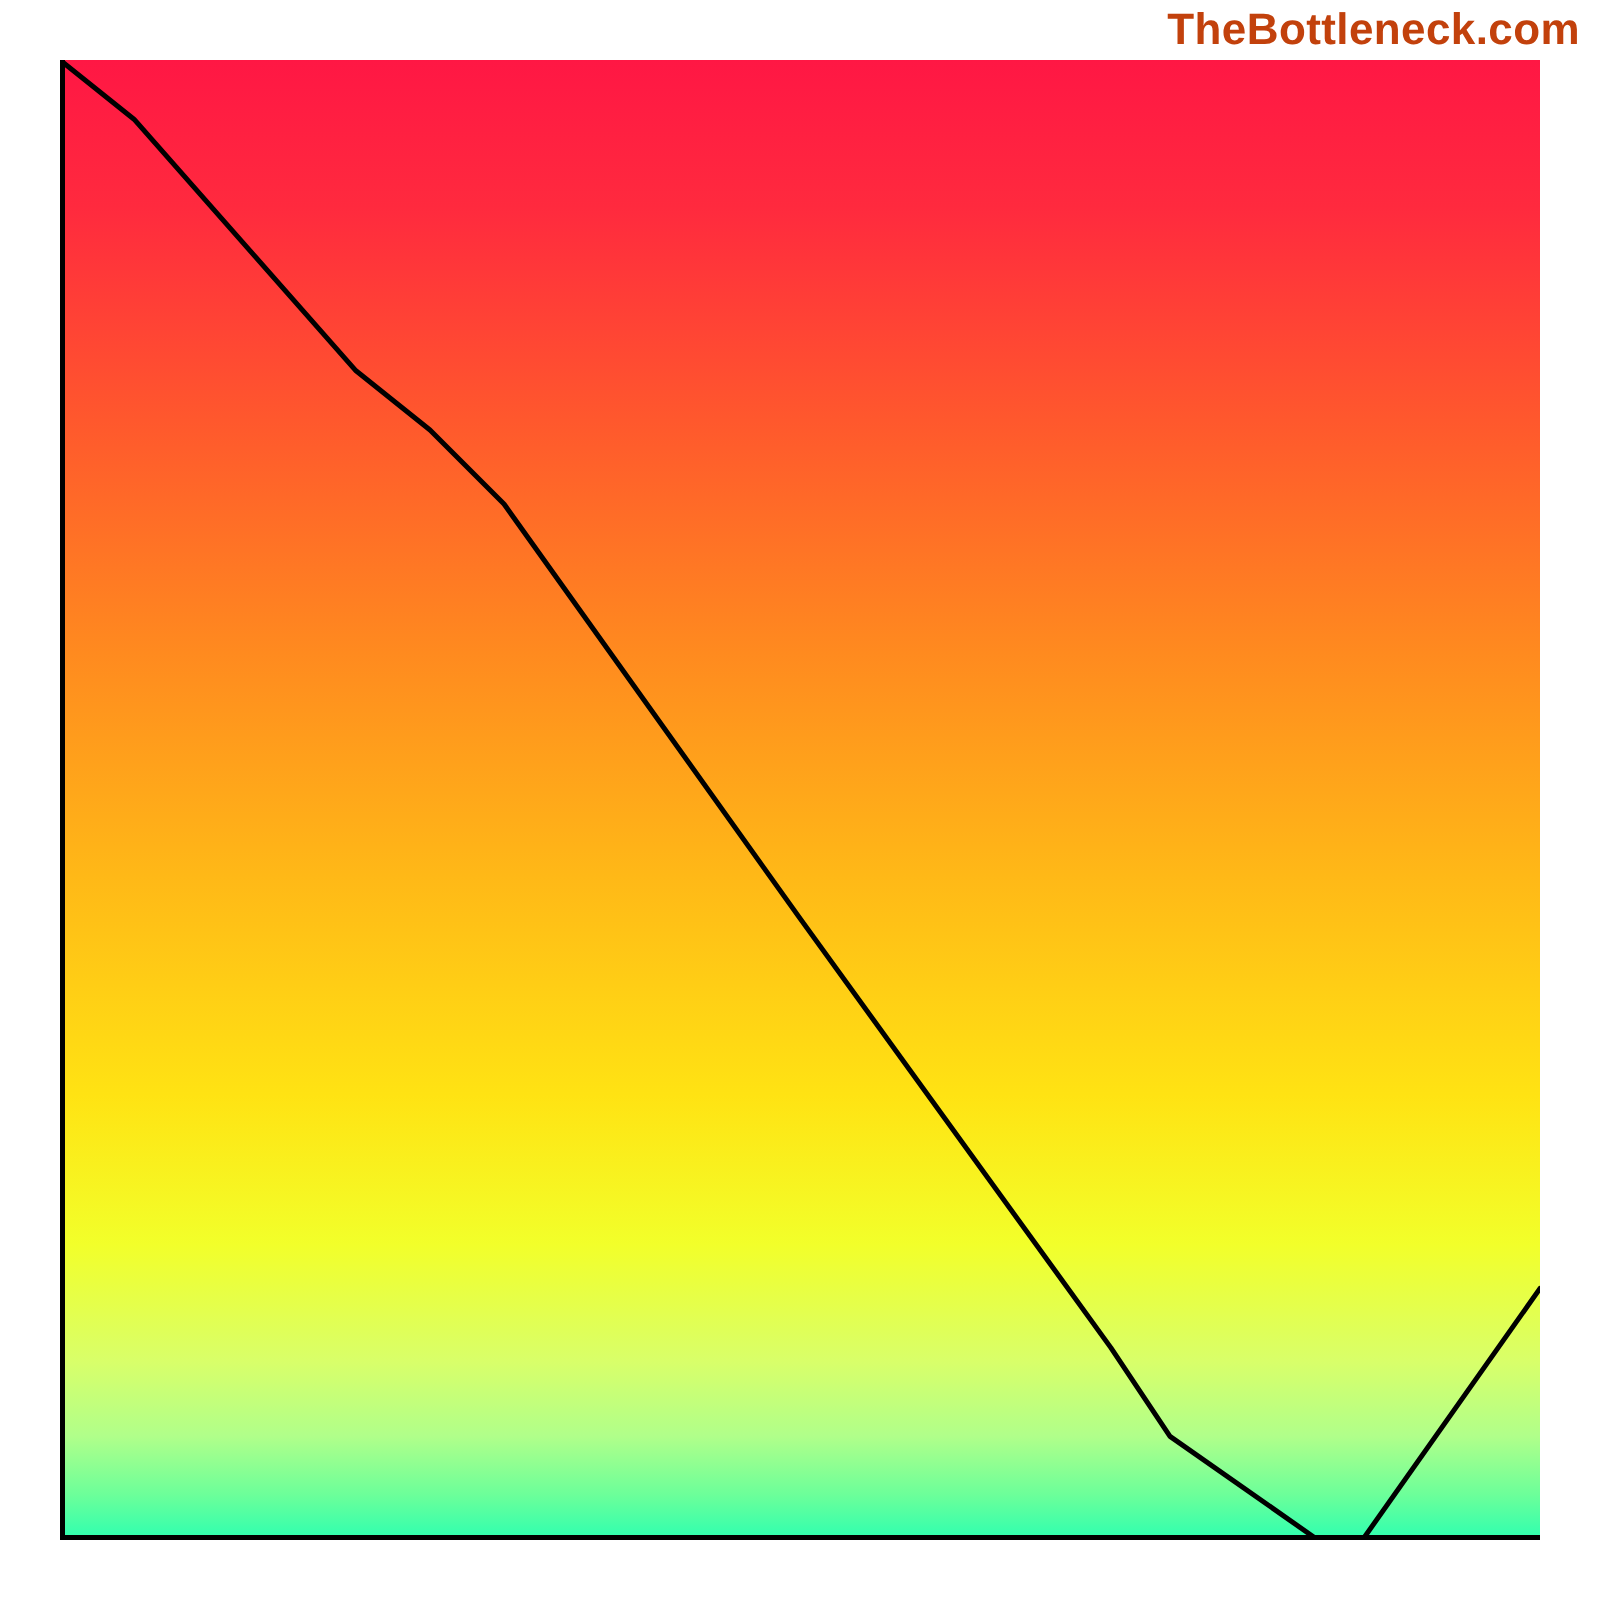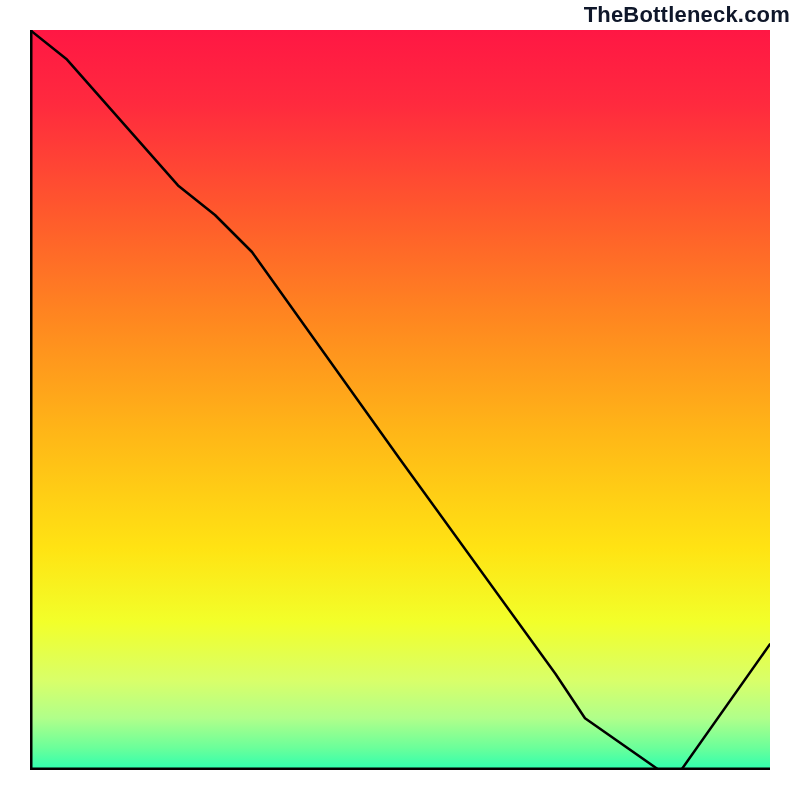--- a/index.html
+++ b/index.html
@@ -15,21 +15,21 @@
     position: relative;
     width: 800px;
     height: 800px;
   }
   .watermark {
     position: absolute;
     top: 2px;
     right: 10px;
     font-size: 22px;
     font-weight: 600;
-    color: #0f172a;
+    color: #c2410c;
     letter-spacing: 0.2px;
   }
   .plot {
     position: absolute;
     left: 30px;
     top: 30px;
     width: 740px;
     height: 740px;
   }
   .plot svg {

